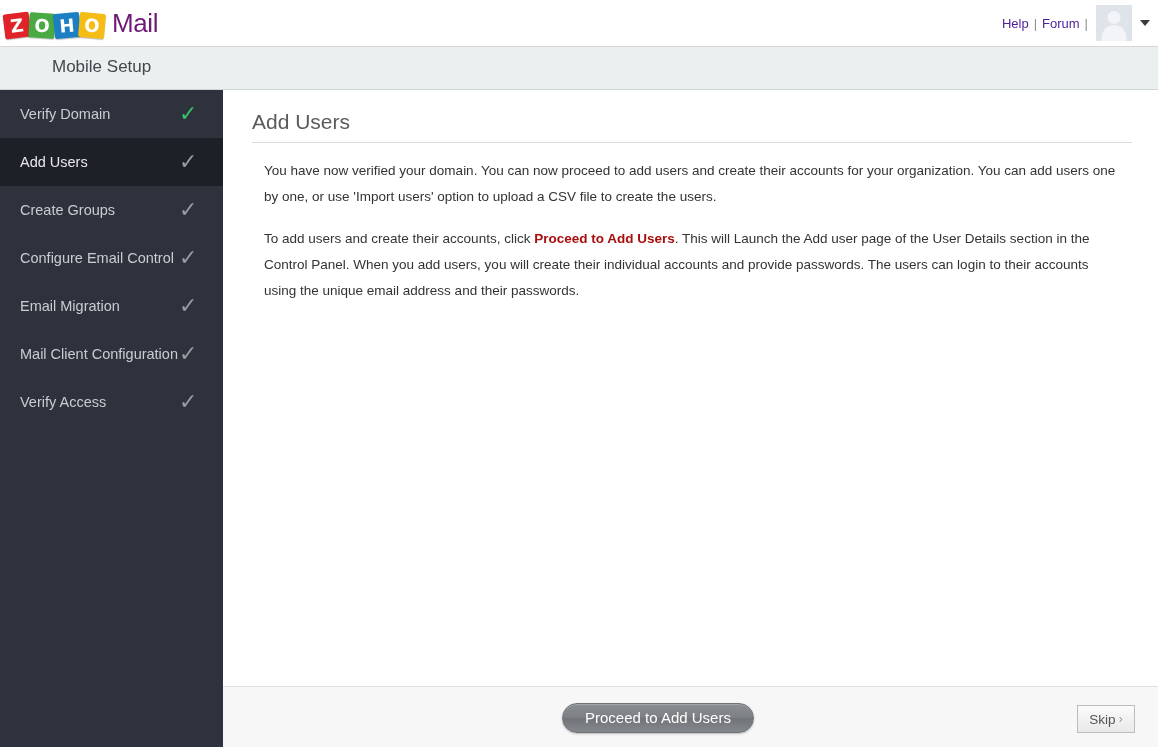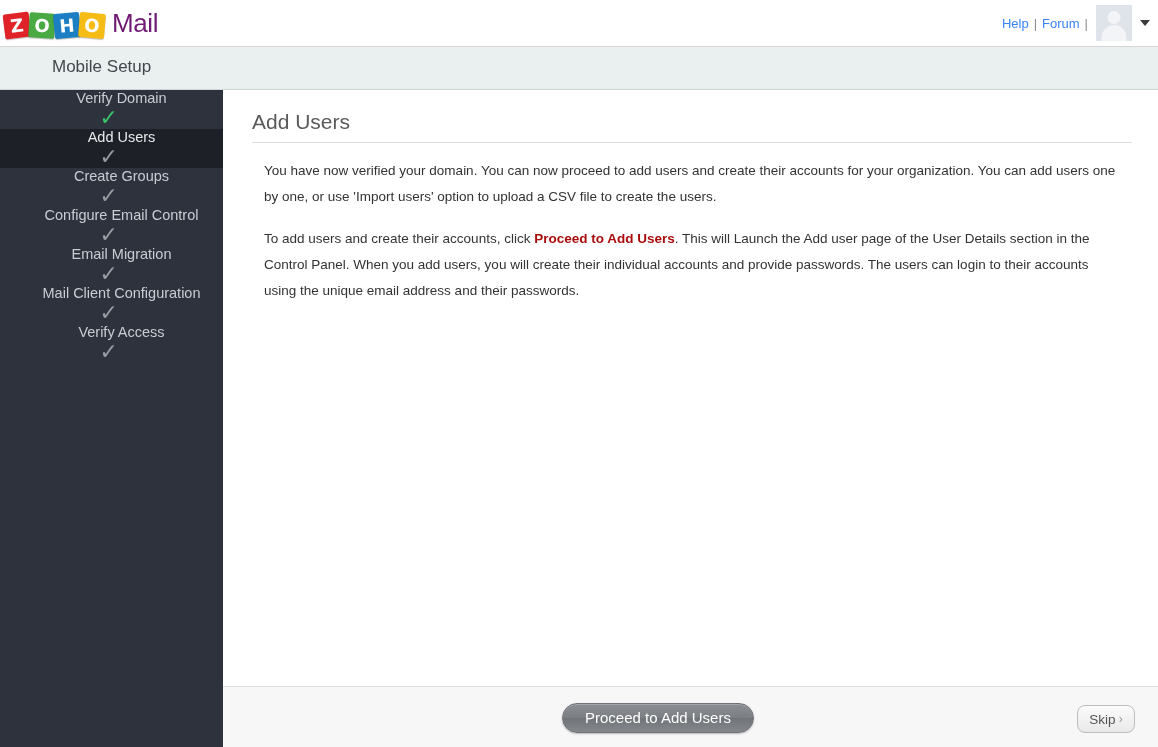--- a/index.html
+++ b/index.html
@@ -80,21 +80,21 @@
     position: absolute;
     right: 8px;
     top: 0;
     height: 46px;
     display: flex;
     align-items: center;
     font-size: 13px;
     color: #444;
   }
   .topright a {
-    color: #3b82f6;
+    color: #4c1d95;
     text-decoration: none;
     padding: 0 3px;
   }
   .sep {
     color: #8d8d8d;
     padding: 0 2px;
   }
   .avatar {
     width: 36px;
     height: 36px;
@@ -155,29 +155,28 @@
   .sidebar {
     position: absolute;
     left: 0;
     top: 90px;
     width: 223px;
     height: 657px;
     background: #2e323d;
   }
   .nav-item {
     position: relative;
-    height: 39px;
+    height: 48px;
     display: flex;
     align-items: center;
     padding: 0 0 0 20px;
     box-sizing: border-box;
     color: #c9ccd2;
     font-size: 14.5px;
     cursor: pointer;
-    flex-direction: column;
   }
   .nav-item .label {
     flex: 1 1 auto;
     white-space: nowrap;
   }
   .nav-item .check {
     flex: 0 0 auto;
     width: 44px;
     text-align: left;
     font-size: 22px;
@@ -274,21 +273,21 @@
     line-height: 28px;
   }
   .btn-skip {
     position: absolute;
     right: 23px;
     top: 18px;
     height: 28px;
     min-width: 58px;
     padding: 0 10px;
     border: 1px solid #bdbdbd;
-    border-radius: 8px;
+    border-radius: 0;
     background: linear-gradient(to bottom, #fbfbfb 0%, #e9e9e9 100%);
     color: #555555;
     font-size: 13.5px;
     font-family: "Liberation Sans", sans-serif;
     cursor: pointer;
     display: flex;
     align-items: center;
     justify-content: center;
     gap: 3px;
     box-sizing: border-box;

